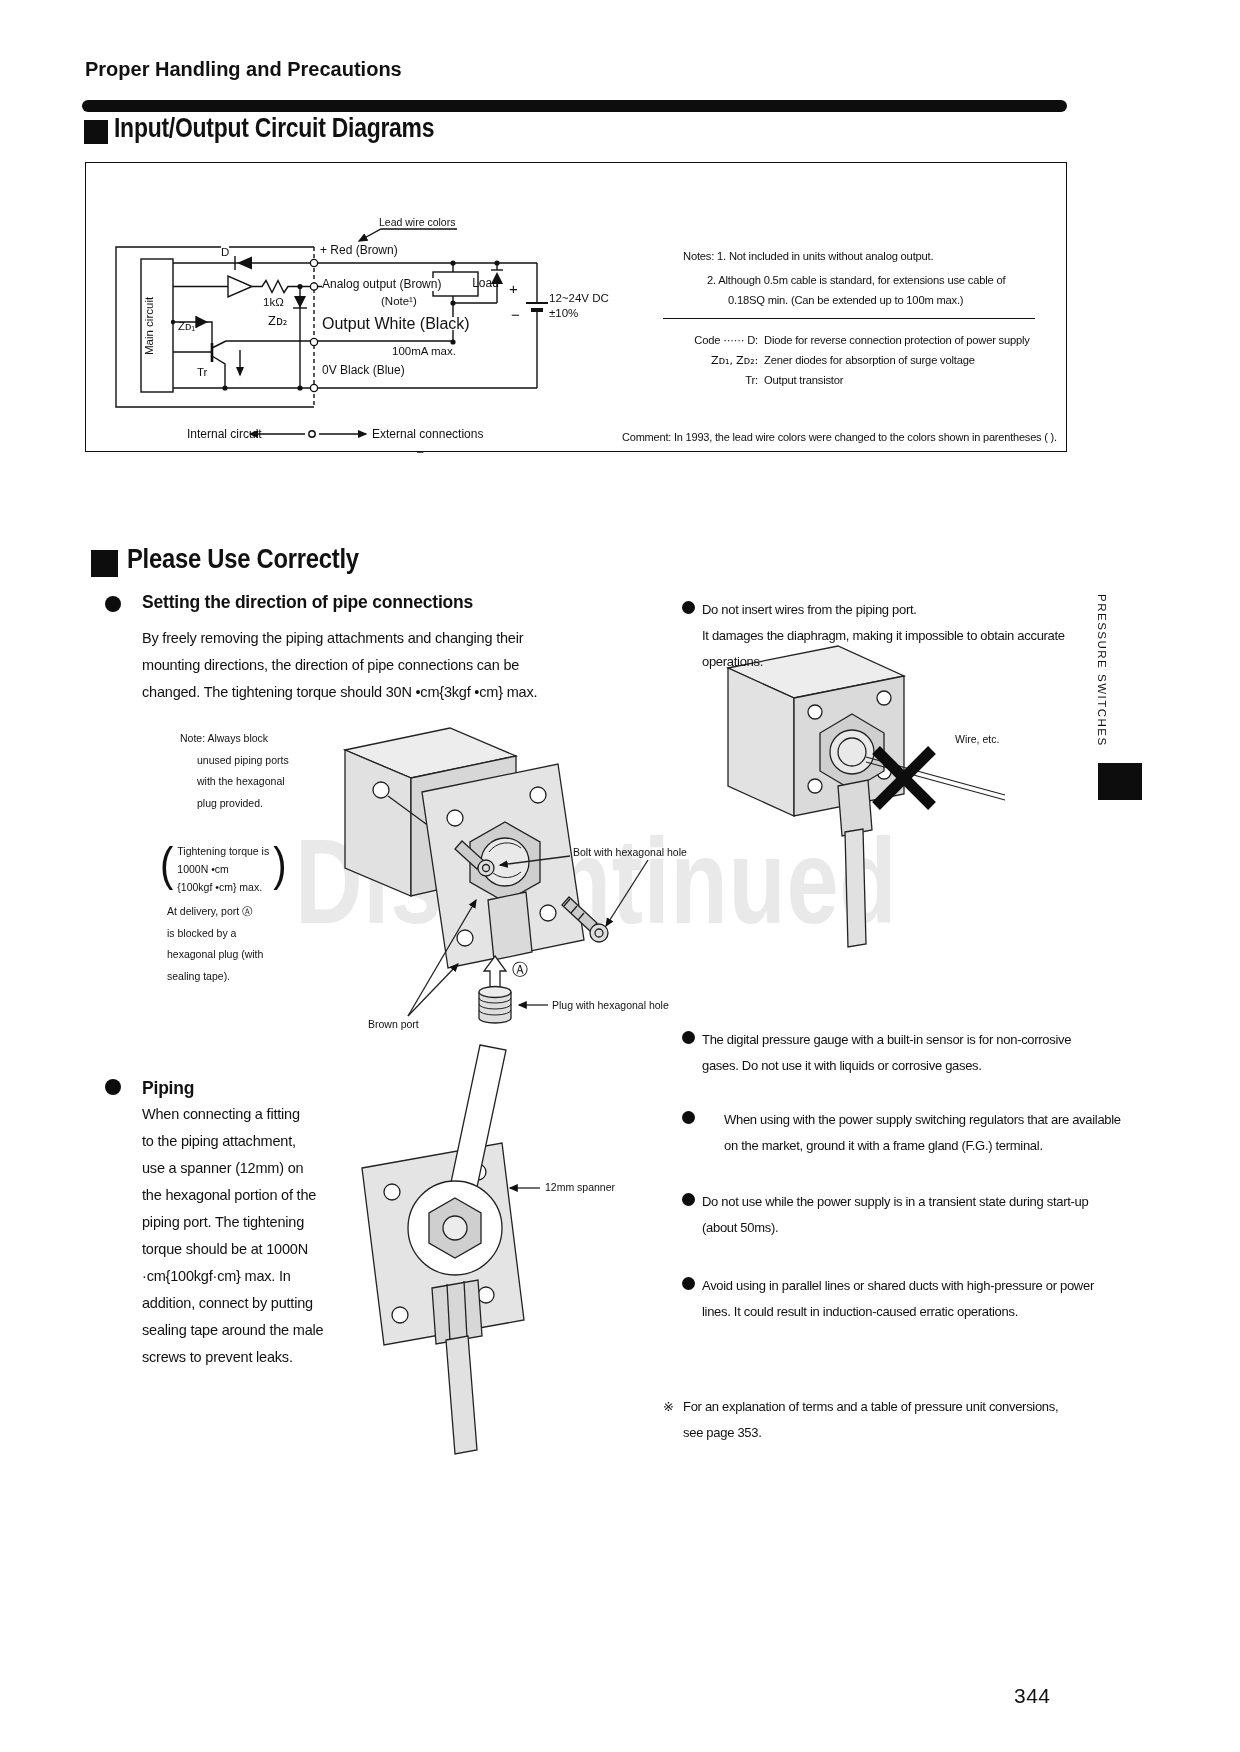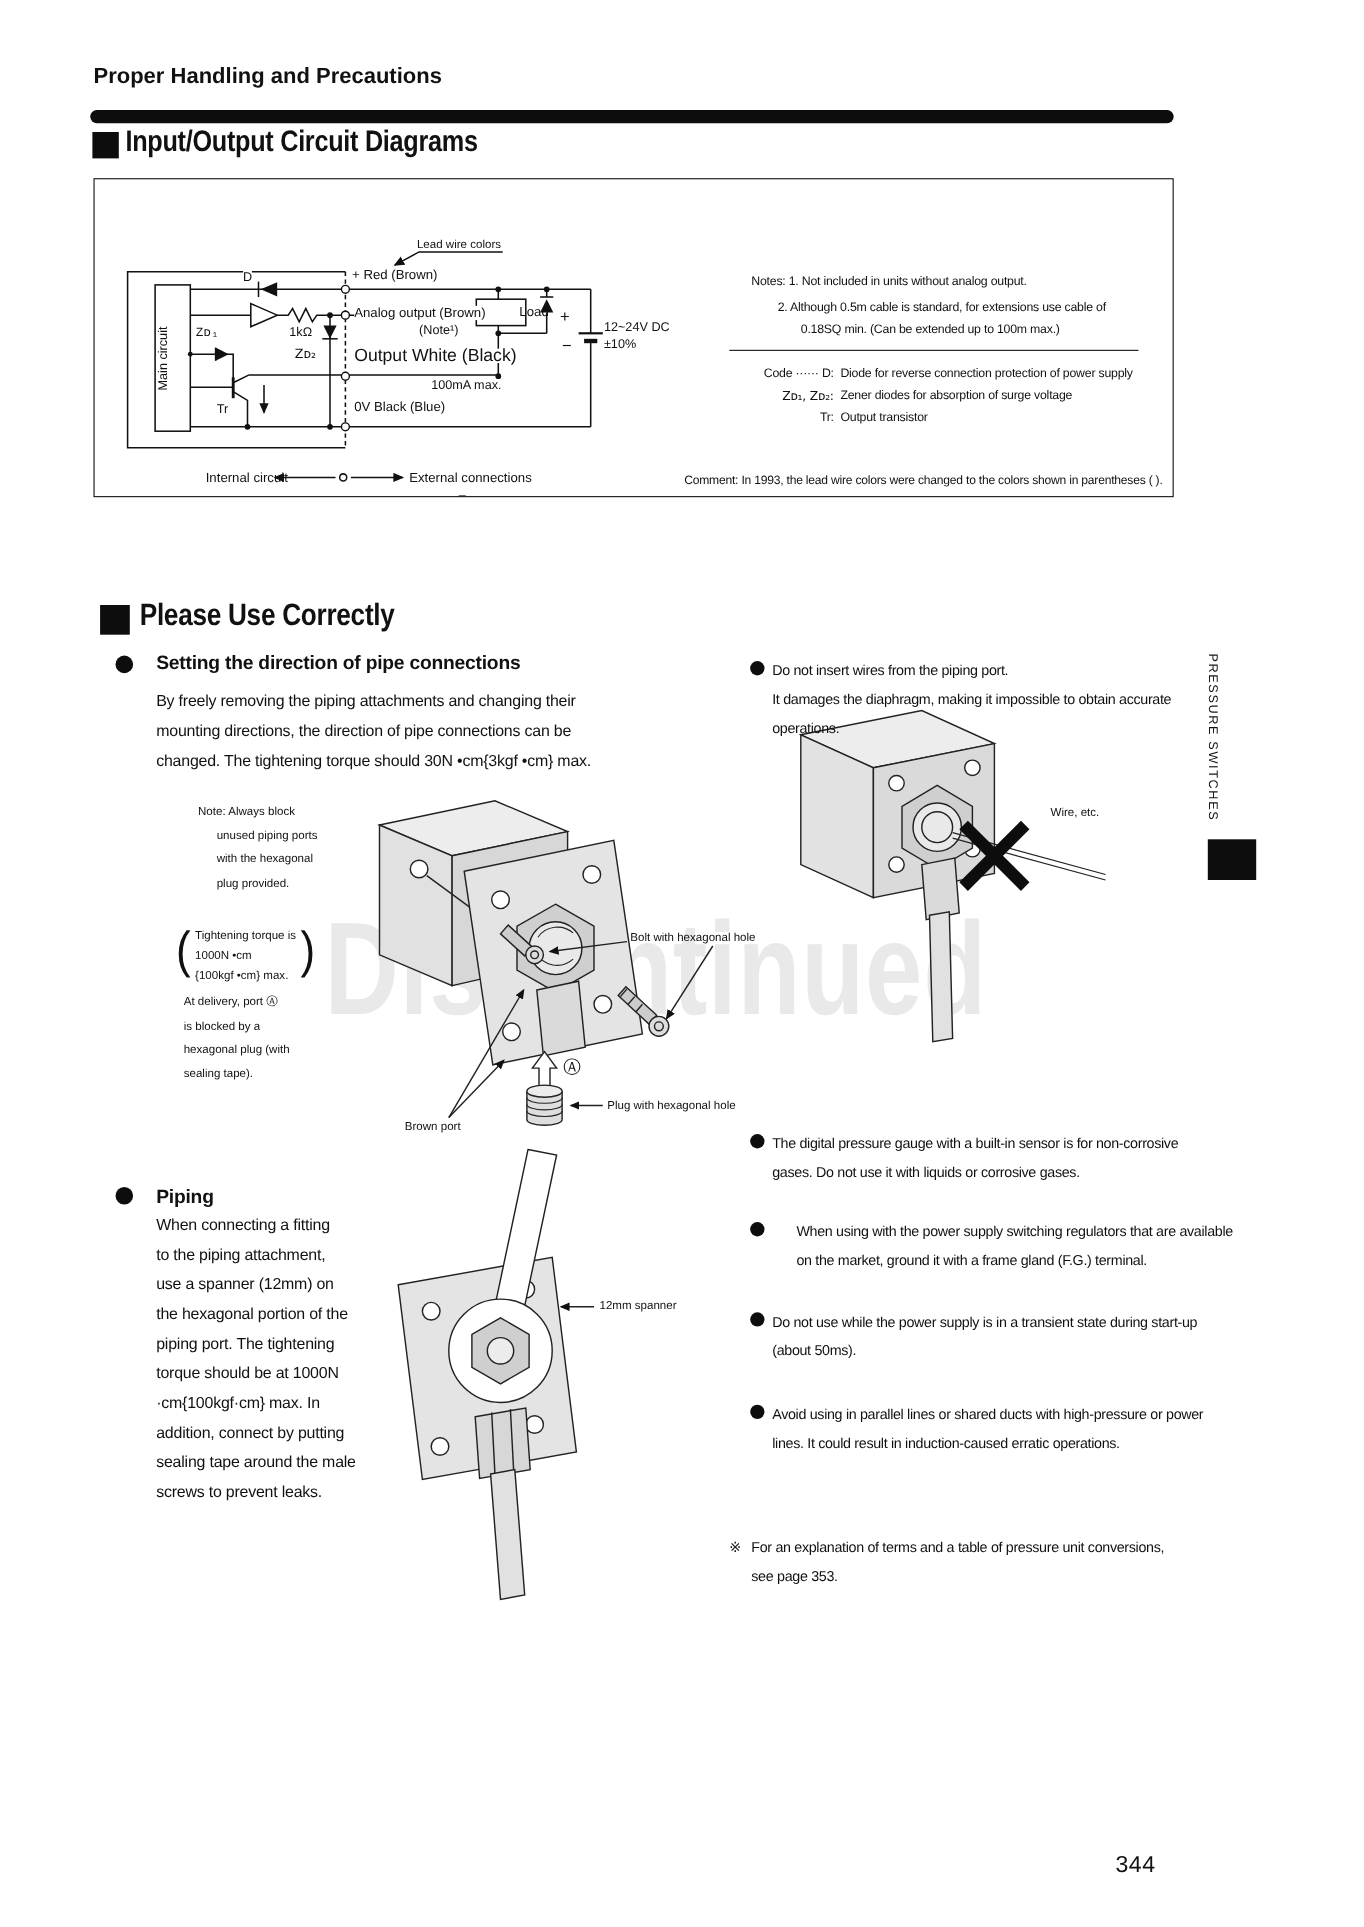--- a/index.html
+++ b/index.html
@@ -121,21 +121,21 @@
 
 <div class="txt small" style="left:379px;top:216px;">Lead wire colors</div>
 <div class="txt clabel" style="left:320px;top:244px;font-size:12px;">+ Red (Brown)</div>
 <div class="txt clabel" style="left:221px;top:246px;">D</div>
 <div class="txt clabel vert" style="left:143px;top:262px;height:128px;width:28px;text-align:center;background:none;">Main circuit</div>
 <div class="txt clabel" style="left:322px;top:278px;font-size:12px;">Analog output (Brown)</div>
 <div class="txt clabel" style="left:381px;top:295px;">(Note¹)</div>
 
 <div class="txt clabel" style="left:437px;top:277px;width:37px;text-align:center;background:none;font-size:12px;margin-left:30px;">Load</div>
 <div class="txt clabel" style="left:263px;top:296px;">1kΩ</div>
-<div class="txt clabel" style="left:178px;top:296px;background:none;font-family:Liberation Mono, monospace;">Zᴅ₁</div>
+<div class="txt clabel" style="left:178px;top:320px;background:none;font-family:Liberation Sans, sans-serif;">Zᴅ₁</div>
 <div class="txt clabel" style="left:268px;top:315px;background:none;font-family:'DejaVu Sans',sans-serif;">Zᴅ₂</div>
 <div class="txt clabel" style="left:322px;top:317px;font-size:16px;">Output White (Black)</div>
 <div class="txt clabel" style="left:392px;top:345px;">100mA max.</div>
 <div class="txt clabel" style="left:197px;top:366px;">Tr</div>
 <div class="txt clabel" style="left:322px;top:364px;font-size:12px;">0V Black (Blue)</div>
 <div class="txt clabel" style="left:509px;top:282px;font-size:15px;background:none;">+</div>
 <div class="txt clabel" style="left:511px;top:308px;font-size:15px;background:none;">−</div>
 <div class="txt clabel" style="left:549px;top:292px;background:none;">12~24V DC</div>
 <div class="txt clabel" style="left:549px;top:307px;background:none;">±10%</div>
 <div class="txt clabel" style="left:187px;top:428px;font-size:12px;background:none;">Internal circuit</div>

